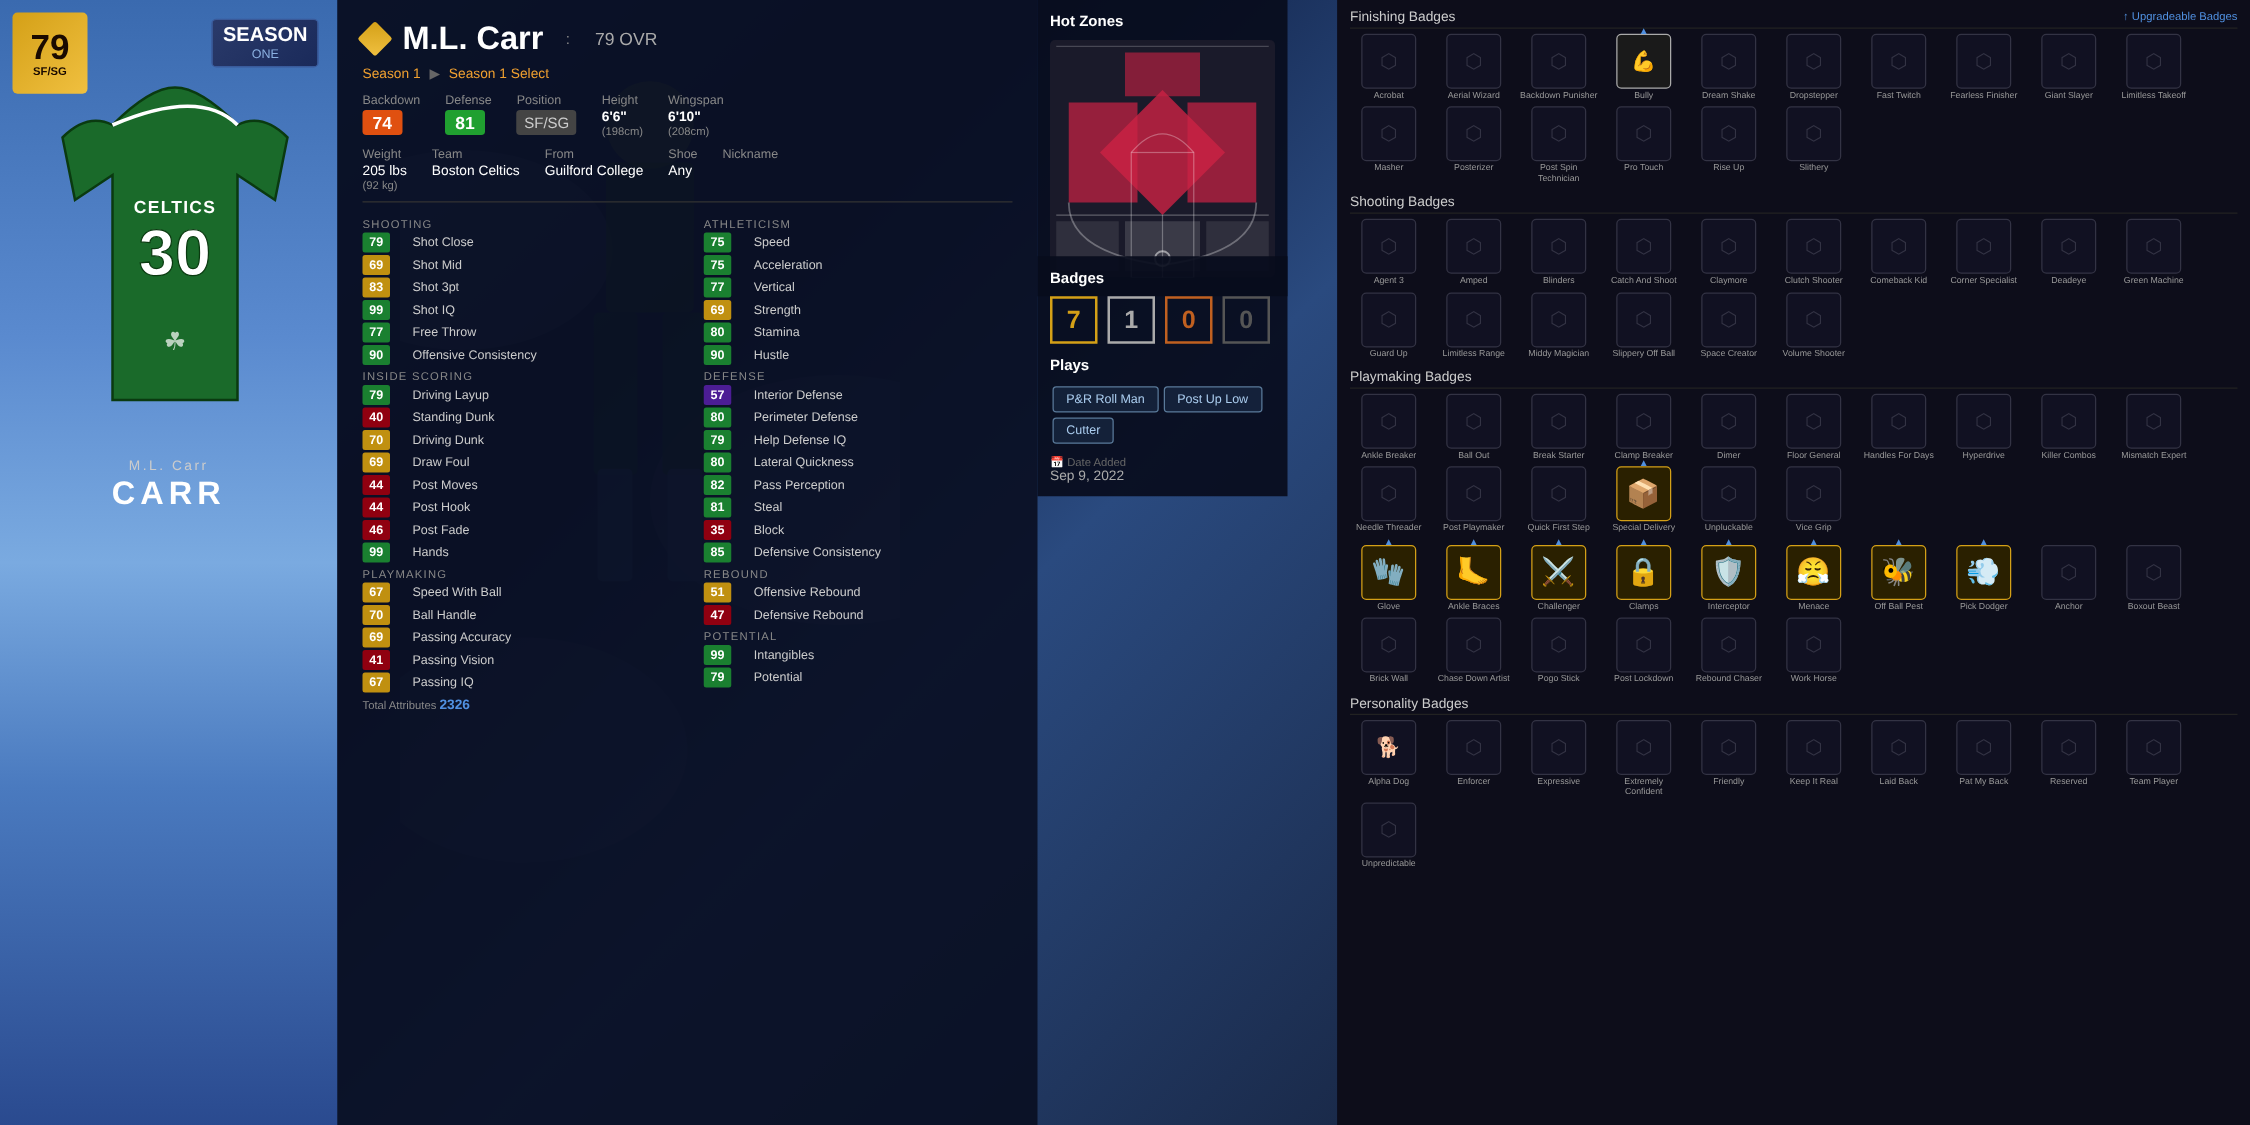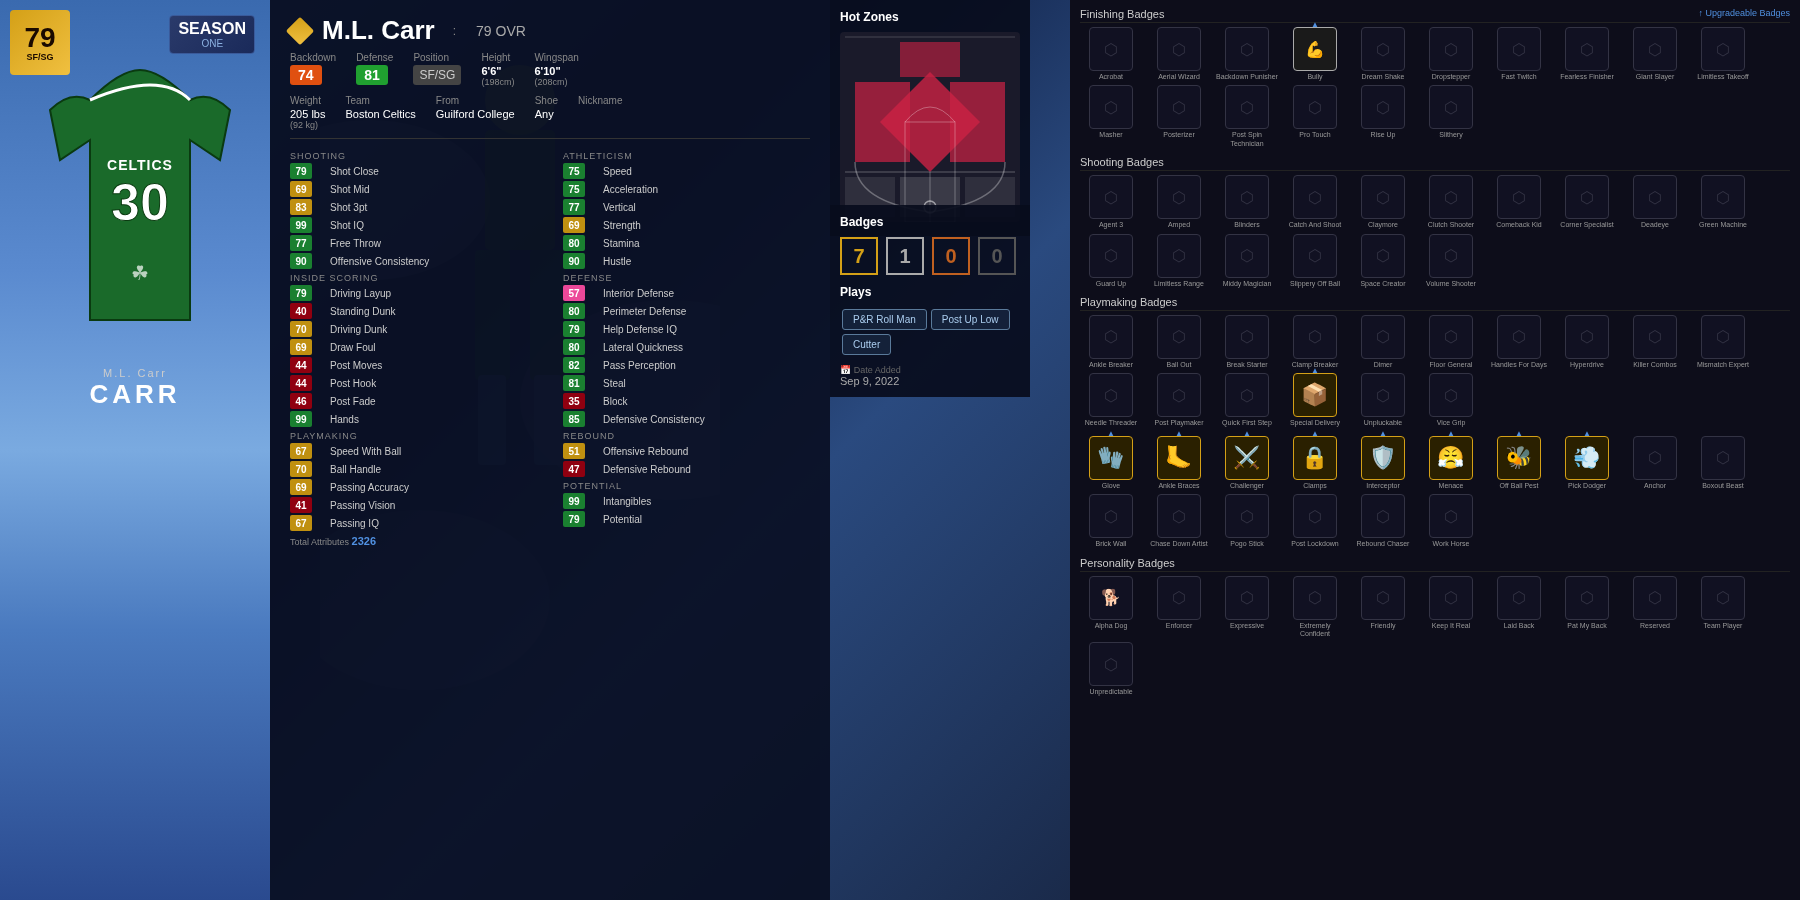--- a/index.html
+++ b/index.html
@@ -382,20 +382,25 @@
 </div>
 
 <div class="stats-panel">
   <div class="player-header">
     <div class="gold-diamond"></div>
     <span class="player-title">M.L. Carr</span>
     <span style="font-size:12px;color:#888;margin-left:6px;">:</span>
     <span class="ovr-label">79 OVR</span>
   </div>
 
+  <div class="season-breadcrumb">
+    <span>Season 1</span>
+    <span class="sep">▶</span>
+    <span>Season 1 Select</span>
+  </div>
 
   <div class="stats-row">
     <div class="stat-block">
       <span class="stat-label">Backdown</span>
       <span class="stat-badge badge-orange">74</span>
     </div>
     <div class="stat-block">
       <span class="stat-label">Defense</span>
       <span class="stat-badge badge-green">81</span>
     </div>
@@ -562,21 +567,21 @@
     </div>
           <div class="stat-line">
       <span class="stat-num" style="background:#1a8030">90</span>
       <span class="stat-name-text">Hustle</span>
     </div>
         </div>
 
       <div class="stat-section-title">Defense</div>
       <div id="defense-stats-container">
           <div class="stat-line">
-      <span class="stat-num" style="background:#ec4899">57</span>
+      <span class="stat-num" style="background:#4c1d95">57</span>
       <span class="stat-name-text">Interior Defense</span>
     </div>
           <div class="stat-line">
       <span class="stat-num" style="background:#1a8030">80</span>
       <span class="stat-name-text">Perimeter Defense</span>
     </div>
           <div class="stat-line">
       <span class="stat-num" style="background:#1a8030">79</span>
       <span class="stat-name-text">Help Defense IQ</span>
     </div>

